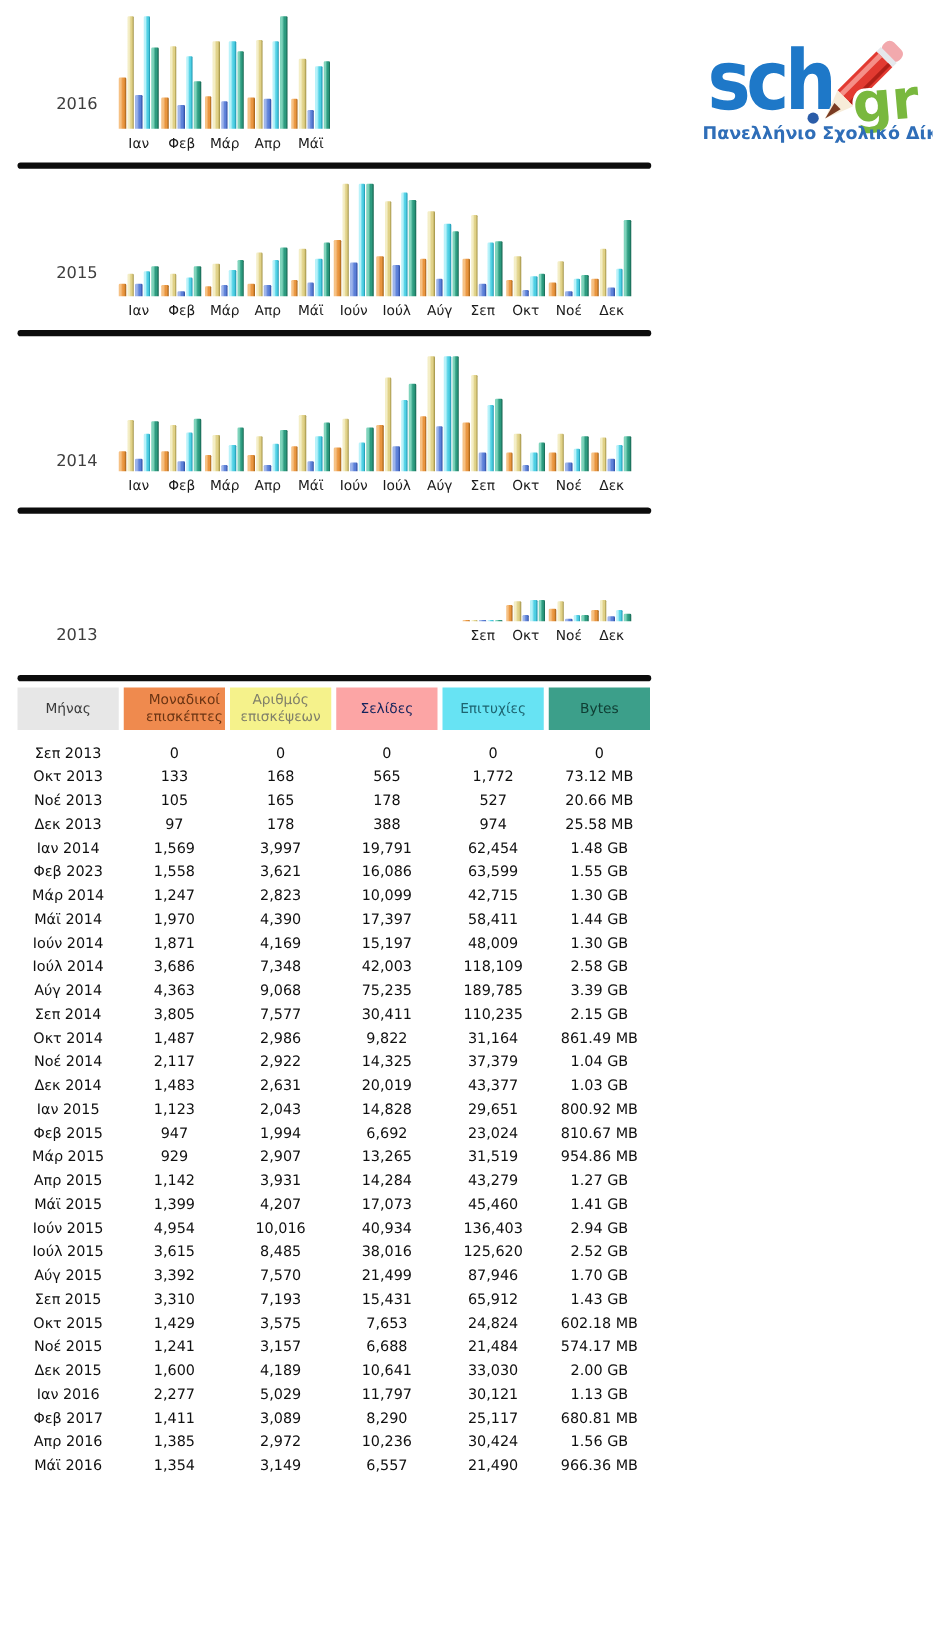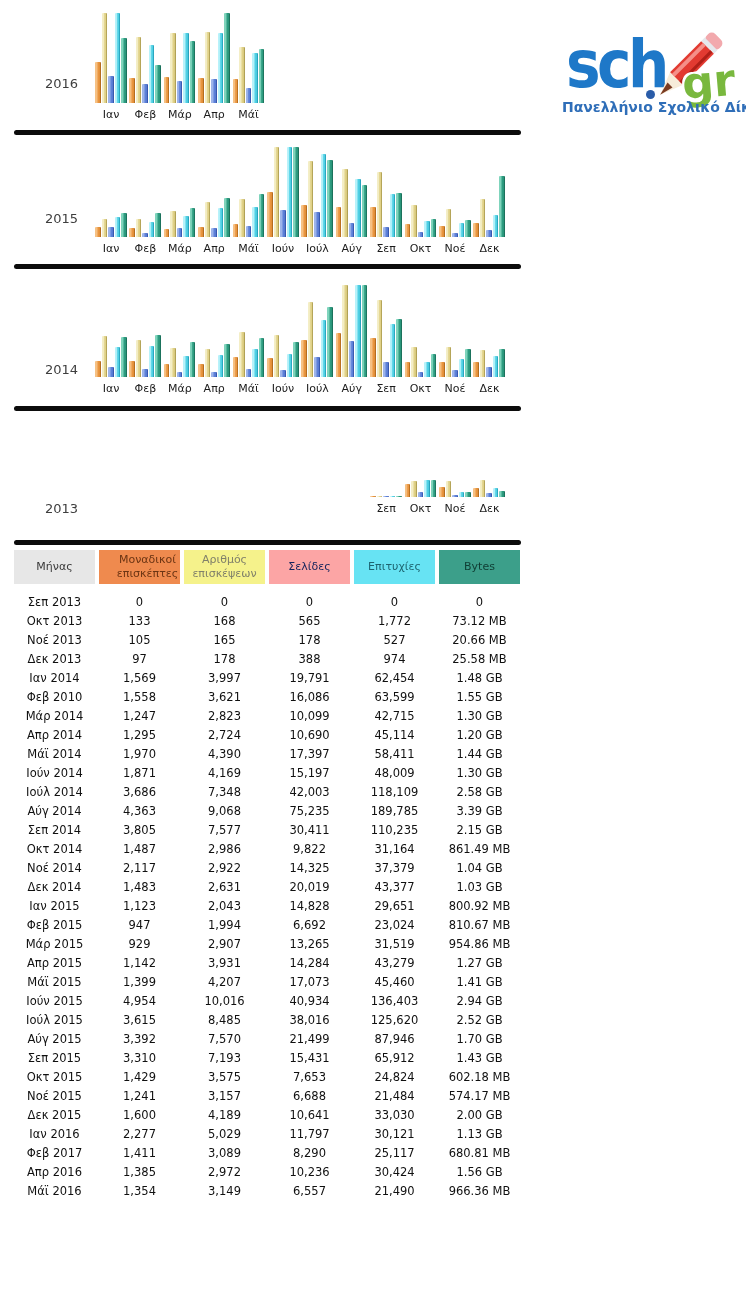--- a/index.html
+++ b/index.html
@@ -323,44 +323,36 @@
     </div>
     <div class="tr">
       <div class="td">Ιαν 2014</div>
       <div class="td">1,569</div>
       <div class="td">3,997</div>
       <div class="td">19,791</div>
       <div class="td">62,454</div>
       <div class="td">1.48 GB</div>
     </div>
     <div class="tr">
-      <div class="td">Φεβ 2010</div>
+      <div class="td">Φεβ 2023</div>
       <div class="td">1,558</div>
       <div class="td">3,621</div>
       <div class="td">16,086</div>
       <div class="td">63,599</div>
       <div class="td">1.55 GB</div>
     </div>
     <div class="tr">
       <div class="td">Μάρ 2014</div>
       <div class="td">1,247</div>
       <div class="td">2,823</div>
       <div class="td">10,099</div>
       <div class="td">42,715</div>
       <div class="td">1.30 GB</div>
     </div>
     <div class="tr">
-      <div class="td">Απρ 2014</div>
-      <div class="td">1,295</div>
-      <div class="td">2,724</div>
-      <div class="td">10,690</div>
-      <div class="td">45,114</div>
-      <div class="td">1.20 GB</div>
-    </div>
-    <div class="tr">
       <div class="td">Μάϊ 2014</div>
       <div class="td">1,970</div>
       <div class="td">4,390</div>
       <div class="td">17,397</div>
       <div class="td">58,411</div>
       <div class="td">1.44 GB</div>
     </div>
     <div class="tr">
       <div class="td">Ιούν 2014</div>
       <div class="td">1,871</div>

